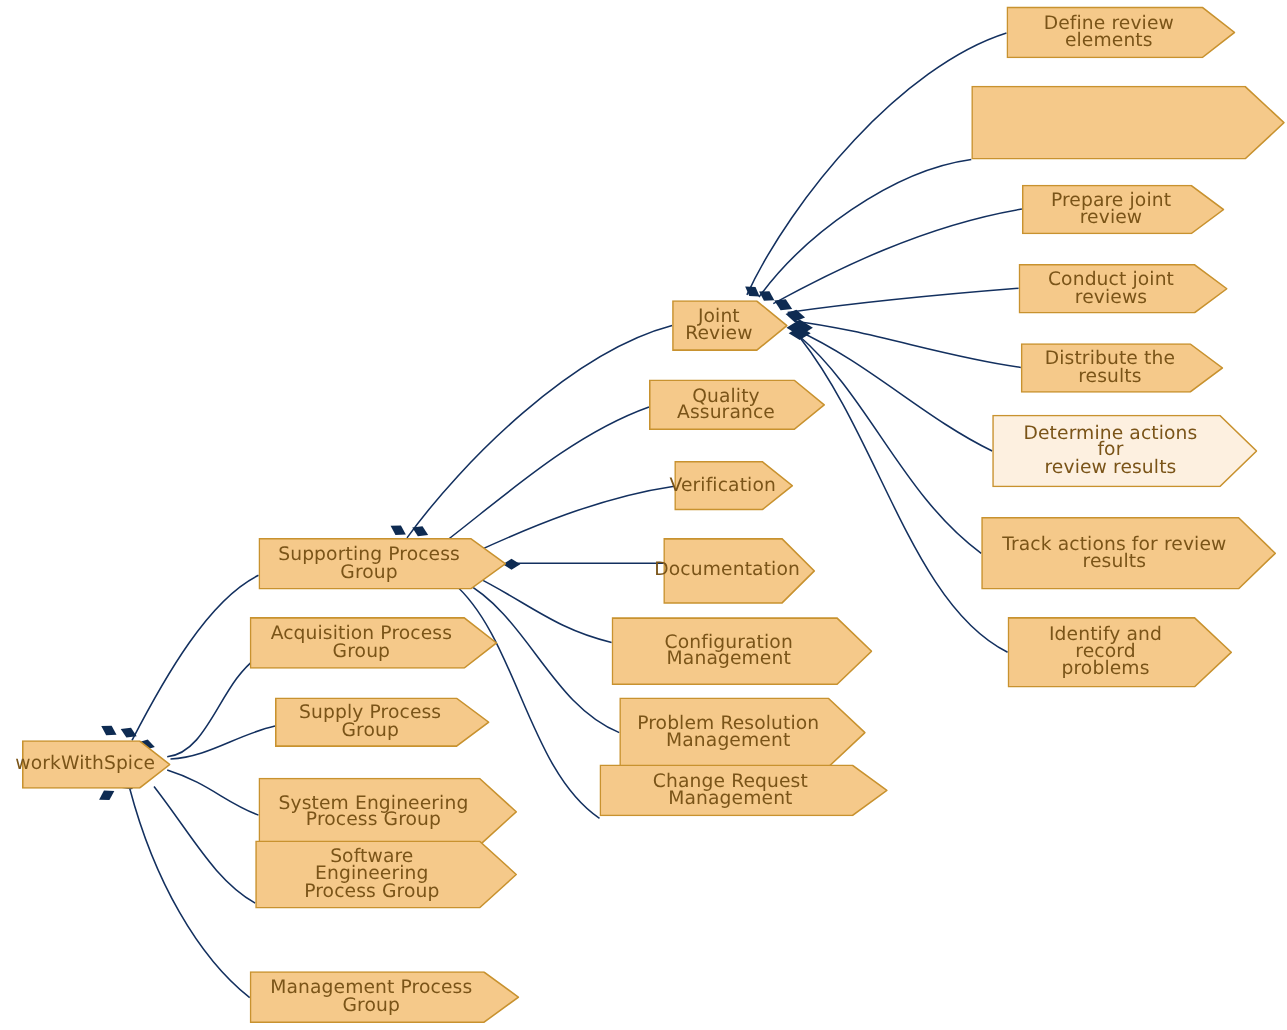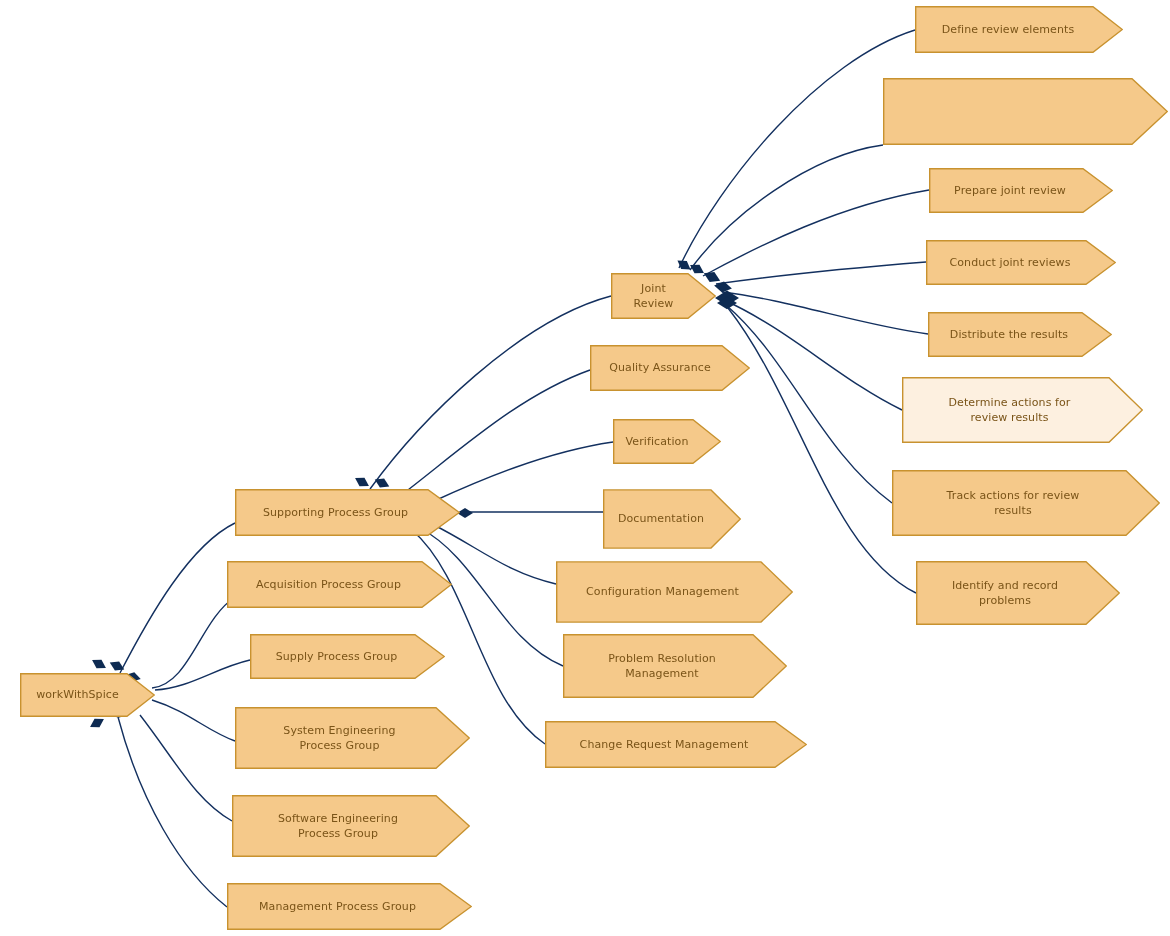--- a/index.html
+++ b/index.html
@@ -26,21 +26,21 @@
     pointer-events: none;
   }
   .node {
     position: absolute;
     box-sizing: border-box;
     display: flex;
     align-items: center;
     justify-content: center;
     text-align: center;
     color: #7a5418;
-    font-size: 11px;
+    font-size: 17px;
     line-height: 15.5px;
     letter-spacing: 0.1px;
     white-space: pre-line;
     padding: 0 28px 0 14px;
   }
   .node .node-shape {
     position: absolute;
     left: 0;
     top: 0;
     width: 100%;
@@ -104,21 +104,21 @@
       <div class="node" style="left: 227px; top: 561px; width: 225px; height: 47px; padding-right: 36px;"><svg class="node-shape" viewBox="0 0 225 47" preserveAspectRatio="none">
           <polygon points="0.7,0.7 195,0.7 224.3,23.5 195,46.3 0.7,46.3" fill="#f5c98a" stroke="#c8922f" stroke-width="1.4" vector-effect="non-scaling-stroke"></polygon>
         </svg><span class="node-label">Acquisition Process Group</span></div>
       <div class="node" style="left: 250px; top: 634px; width: 195px; height: 45px; padding-right: 36px;"><svg class="node-shape" viewBox="0 0 195 45" preserveAspectRatio="none">
           <polygon points="0.7,0.7 165,0.7 194.3,22.5 165,44.3 0.7,44.3" fill="#f5c98a" stroke="#c8922f" stroke-width="1.4" vector-effect="non-scaling-stroke"></polygon>
         </svg><span class="node-label">Supply Process Group</span></div>
       <div class="node" style="left: 235px; top: 707px; width: 235px; height: 62px; padding-right: 40px;"><svg class="node-shape" viewBox="0 0 235 62" preserveAspectRatio="none">
           <polygon points="0.7,0.7 201,0.7 234.3,31 201,61.3 0.7,61.3" fill="#f5c98a" stroke="#c8922f" stroke-width="1.4" vector-effect="non-scaling-stroke"></polygon>
         </svg><span class="node-label">System Engineering
 Process Group</span></div>
-      <div class="node" style="left: 232px; top: 795px; width: 238px; height: 62px; padding-right: 40px;"><svg class="node-shape" viewBox="0 0 238 62" preserveAspectRatio="none">
+      <div class="node" style="left: 232px; top: 764px; width: 238px; height: 62px; padding-right: 40px;"><svg class="node-shape" viewBox="0 0 238 62" preserveAspectRatio="none">
           <polygon points="0.7,0.7 204,0.7 237.3,31 204,61.3 0.7,61.3" fill="#f5c98a" stroke="#c8922f" stroke-width="1.4" vector-effect="non-scaling-stroke"></polygon>
         </svg><span class="node-label">Software Engineering
 Process Group</span></div>
       <div class="node" style="left: 227px; top: 883px; width: 245px; height: 47px; padding-right: 38px;"><svg class="node-shape" viewBox="0 0 245 47" preserveAspectRatio="none">
           <polygon points="0.7,0.7 213,0.7 244.3,23.5 213,46.3 0.7,46.3" fill="#f5c98a" stroke="#c8922f" stroke-width="1.4" vector-effect="non-scaling-stroke"></polygon>
         </svg><span class="node-label">Management Process Group</span></div>
       <div class="node" style="left: 235px; top: 489px; width: 225px; height: 47px; padding-right: 38px;"><svg class="node-shape" viewBox="0 0 225 47" preserveAspectRatio="none">
           <polygon points="0.7,0.7 193,0.7 224.3,23.5 193,46.3 0.7,46.3" fill="#f5c98a" stroke="#c8922f" stroke-width="1.4" vector-effect="non-scaling-stroke"></polygon>
         </svg><span class="node-label">Supporting Process Group</span></div>
       <div class="node" style="left: 611px; top: 273px; width: 105px; height: 46px; padding-right: 34px;"><svg class="node-shape" viewBox="0 0 105 46" preserveAspectRatio="none">
@@ -133,21 +133,21 @@
       <div class="node" style="left: 603px; top: 489px; width: 138px; height: 60px; padding-right: 36px;"><svg class="node-shape" viewBox="0 0 138 47" preserveAspectRatio="none">
           <polygon points="0.7,0.7 108,0.7 137.3,23.5 108,46.3 0.7,46.3" fill="#f5c98a" stroke="#c8922f" stroke-width="1.4" vector-effect="non-scaling-stroke"></polygon>
         </svg><span class="node-label">Documentation</span></div>
       <div class="node" style="left: 556px; top: 561px; width: 237px; height: 62px; padding-right: 38px;"><svg class="node-shape" viewBox="0 0 237 47" preserveAspectRatio="none">
           <polygon points="0.7,0.7 205,0.7 236.3,23.5 205,46.3 0.7,46.3" fill="#f5c98a" stroke="#c8922f" stroke-width="1.4" vector-effect="non-scaling-stroke"></polygon>
         </svg><span class="node-label">Configuration Management</span></div>
       <div class="node" style="left: 563px; top: 634px; width: 224px; height: 64px; padding-right: 40px;"><svg class="node-shape" viewBox="0 0 224 64" preserveAspectRatio="none">
           <polygon points="0.7,0.7 190,0.7 223.3,32 190,63.3 0.7,63.3" fill="#f5c98a" stroke="#c8922f" stroke-width="1.4" vector-effect="non-scaling-stroke"></polygon>
         </svg><span class="node-label">Problem Resolution
 Management</span></div>
-      <div class="node" style="left: 545px; top: 721px; width: 262px; height: 47px; padding-right: 38px; text-align: center;"><svg class="node-shape" viewBox="0 0 262 47" preserveAspectRatio="none">
+      <div class="node" style="left: 545px; top: 695px; width: 262px; height: 47px; padding-right: 38px; text-align: center;"><svg class="node-shape" viewBox="0 0 262 47" preserveAspectRatio="none">
           <polygon points="0.7,0.7 230,0.7 261.3,23.5 230,46.3 0.7,46.3" fill="#f5c98a" stroke="#c8922f" stroke-width="1.4" vector-effect="non-scaling-stroke"></polygon>
         </svg><span class="node-label">Change Request Management</span></div>
       <div class="node" style="left: 915px; top: 6px; width: 208px; height: 47px; padding-right: 36px;"><svg class="node-shape" viewBox="0 0 208 47" preserveAspectRatio="none">
           <polygon points="0.7,0.7 178,0.7 207.3,23.5 178,46.3 0.7,46.3" fill="#f5c98a" stroke="#c8922f" stroke-width="1.4" vector-effect="non-scaling-stroke"></polygon>
         </svg><span class="node-label">Define review elements</span></div>
       <div class="node" style="left: 883px; top: 78px; width: 285px; height: 67px; padding-right: 42px;"><svg class="node-shape" viewBox="0 0 285 67" preserveAspectRatio="none">
           <polygon points="0.7,0.7 249,0.7 284.3,33.5 249,66.3 0.7,66.3" fill="#f5c98a" stroke="#c8922f" stroke-width="1.4" vector-effect="non-scaling-stroke"></polygon>
         </svg></div>
       <div class="node" style="left: 929px; top: 168px; width: 184px; height: 45px; padding-right: 36px;"><svg class="node-shape" viewBox="0 0 184 45" preserveAspectRatio="none">
           <polygon points="0.7,0.7 154,0.7 183.3,22.5 154,44.3 0.7,44.3" fill="#f5c98a" stroke="#c8922f" stroke-width="1.4" vector-effect="non-scaling-stroke"></polygon>

